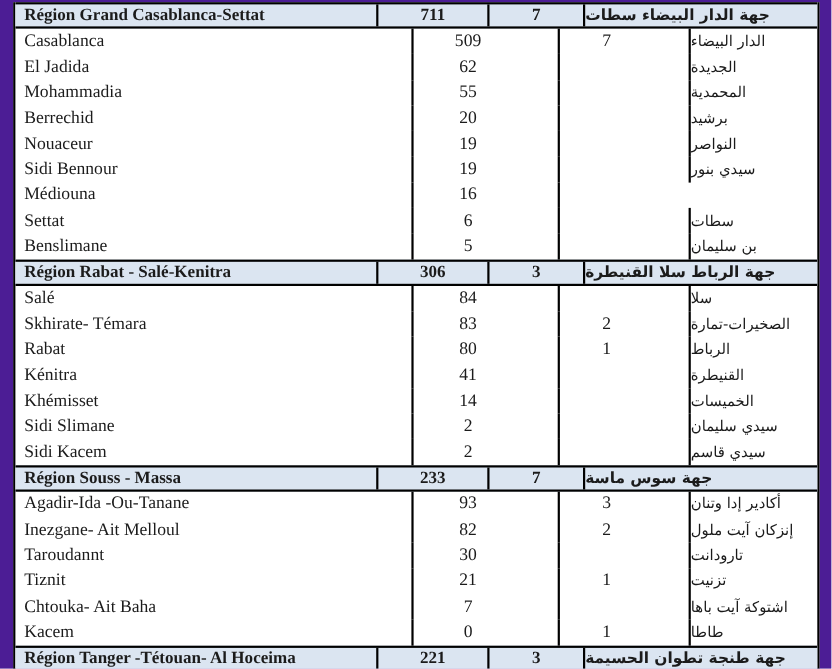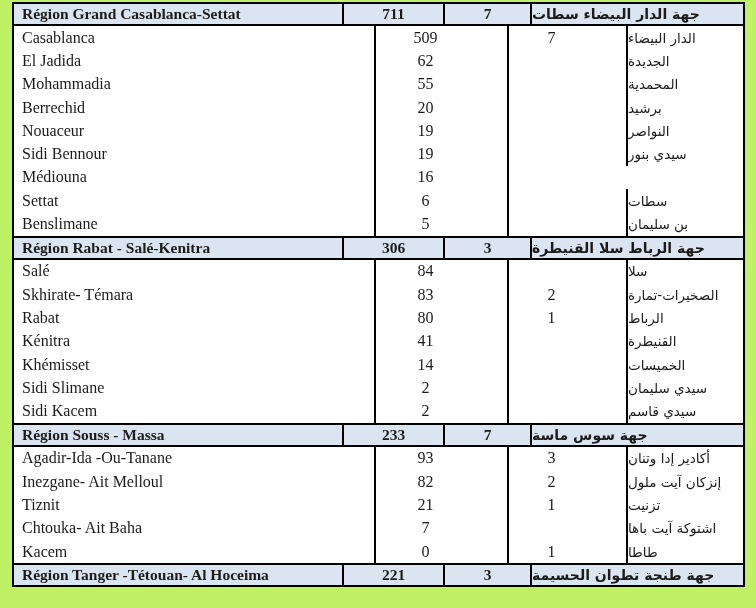--- a/index.html
+++ b/index.html
@@ -1,19 +1,19 @@
 <!DOCTYPE html>
 <html><head>
 <meta charset="utf-8">
 <style>
   html, body { margin:0; padding:0; background:#ffffff; }
   .page {
     position:relative;
     width:756px; height:608px;
-    background:#bef264;
+    background:#4c1d95;
     overflow:hidden;
     font-family:"Liberation Serif","DejaVu Serif",serif;
     color:#1b1b1b;
   }
   .table-wrap {
     position:absolute;
     left:12px; top:2px;
     width:733px;
     box-sizing:border-box;
     border-left:2.5px solid #000;
@@ -179,20 +179,26 @@
         <div class="cell c2">3</div>
         <div class="cell c3" dir="rtl">أكادير إدا وتنان</div>
       </div>
       <div class="row body-row">
         <div class="cell c0">Inezgane- Ait Melloul</div>
         <div class="cell c1">82</div>
         <div class="cell c2">2</div>
         <div class="cell c3" dir="rtl">إنزكان آيت ملول</div>
       </div>
       <div class="row body-row">
+        <div class="cell c0">Taroudannt</div>
+        <div class="cell c1">30</div>
+        <div class="cell c2"></div>
+        <div class="cell c3" dir="rtl">تارودانت</div>
+      </div>
+      <div class="row body-row">
         <div class="cell c0">Tiznit</div>
         <div class="cell c1">21</div>
         <div class="cell c2">1</div>
         <div class="cell c3" dir="rtl">تزنيت</div>
       </div>
       <div class="row body-row">
         <div class="cell c0">Chtouka- Ait Baha</div>
         <div class="cell c1">7</div>
         <div class="cell c2"></div>
         <div class="cell c3" dir="rtl">اشتوكة آيت باها</div>

